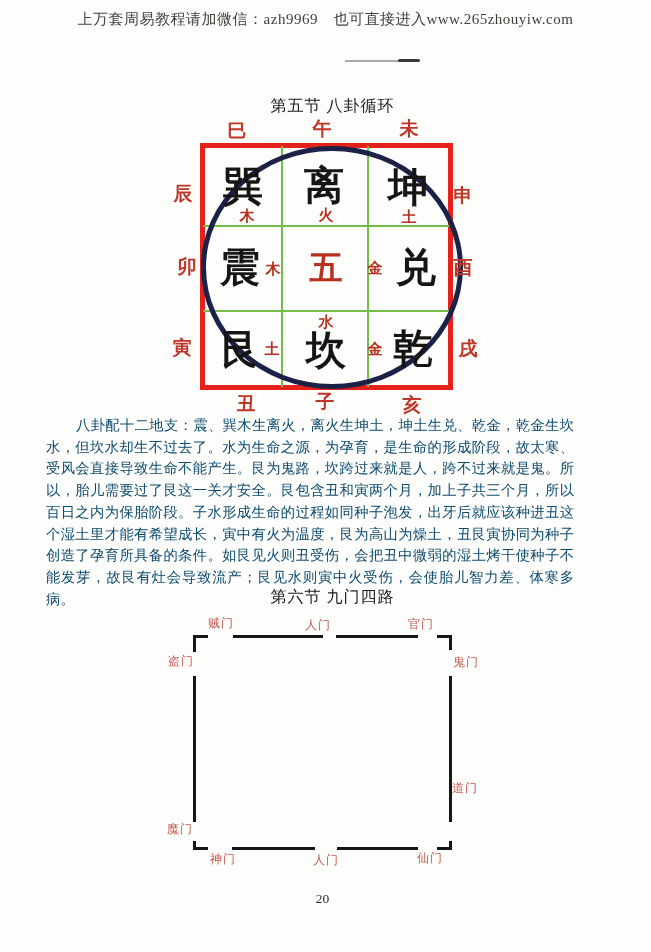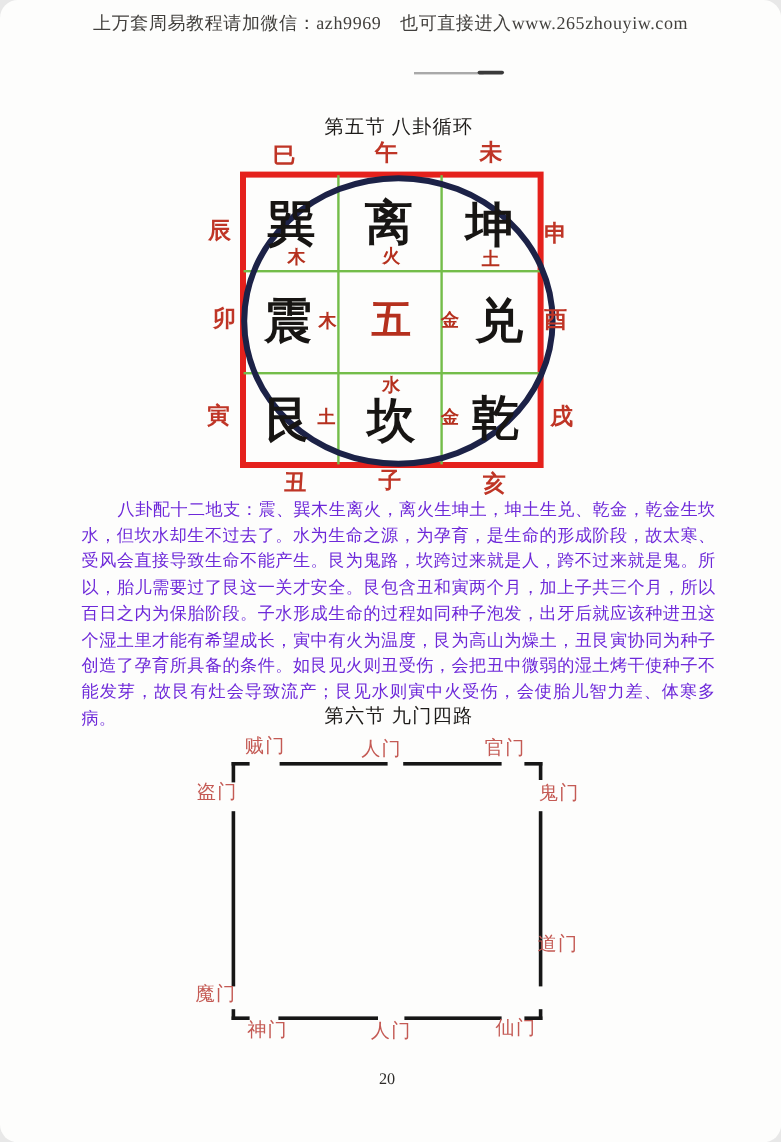--- a/index.html
+++ b/index.html
@@ -1,21 +1,20 @@
 <!DOCTYPE html>
 <html style="--square-red: #e5211c; --circle-navy: #1c2247; --grid-green: #74bd4a; --label-red: #bf3526; --element-red: #b5301e; --gate-red: #c45a54; --watermark-red: #e23a2c;"><head>
 <meta charset="utf-8">
 <style>
   html,body{margin:0;padding:0;background:#e8e8e8;}
   .page{
     position:relative;width:651px;height:952px;margin:0 auto;
     background:#fdfdfc;overflow:hidden;
     font-family:"Liberation Serif","DejaVu Serif",serif;
     color:#2b2926;
-    border-radius:15px;
   }
   .abs{position:absolute;}
   .centered{left:0;right:0;text-align:center;}
   
   .header-note{top:10px;font-size:15px;color:#413f3c;letter-spacing:.5px;}
   .divider-light{left:345px;top:60px;width:58px;height:2px;background:#a9a9a9;}
   .divider-dark{left:398px;top:59px;width:22px;height:3px;background:#3a3a3a;border-radius:2px;}
   
   .sec-title{font-size:16px;color:#1d1b19;letter-spacing:1px;transform:translateX(7px);}
   .sec5-title{top:96px;}
@@ -34,32 +33,32 @@
     left:201px;top:146px;width:262px;height:243px;box-sizing:border-box;
     border:5px solid var(--circle-navy,#1c2247);border-radius:50%;
   }
   .lbl{position:absolute;transform:translate(-50%,-50%);white-space:nowrap;line-height:1;}
   .branch-lbl{font-size:19px;font-weight:bold;color:var(--label-red,#bf3526);}
   .trigram-lbl{font-size:40px;font-weight:bold;color:#171513;}
   .element-lbl{font-size:15px;font-weight:bold;color:var(--element-red,#b5301e);}
   .center-num{font-size:33px;font-weight:bold;color:var(--element-red,#b5301e);}
   
   .body-text{
-    left:68px;top:415px;width:528px;
+    left:46px;top:415px;width:528px;
     font-size:14.3px;line-height:21.7px;text-align:justify;
-    text-indent:2.1em;color:#6d28d9;margin:0;
+    text-indent:2.1em;color:#0c4a6e;margin:0;
   }
   
   .watermark{
     left:6px;top:460px;font-size:30px;font-weight:bold;
     color:var(--watermark-red,#e23a2c);letter-spacing:0px;opacity:.95;z-index:5;
   }
   
   .wall{position:absolute;background:#161616;}
-  .gate-lbl{font-size:16px;color:var(--gate-red,#c45a54);letter-spacing:1px;}
+  .gate-lbl{font-size:12px;color:var(--gate-red,#c45a54);letter-spacing:1px;}
   
   .page-number{top:891px;font-size:13.5px;color:#2e2c2a;transform:translateX(-3px);}
 </style>
 </head>
 <body>
 
 <div class="page">
 
   <div class="abs centered header-note">上万套周易教程请加微信：azh9969　也可直接进入www.265zhouyiw.com</div>
   <div class="abs divider-light"></div>

